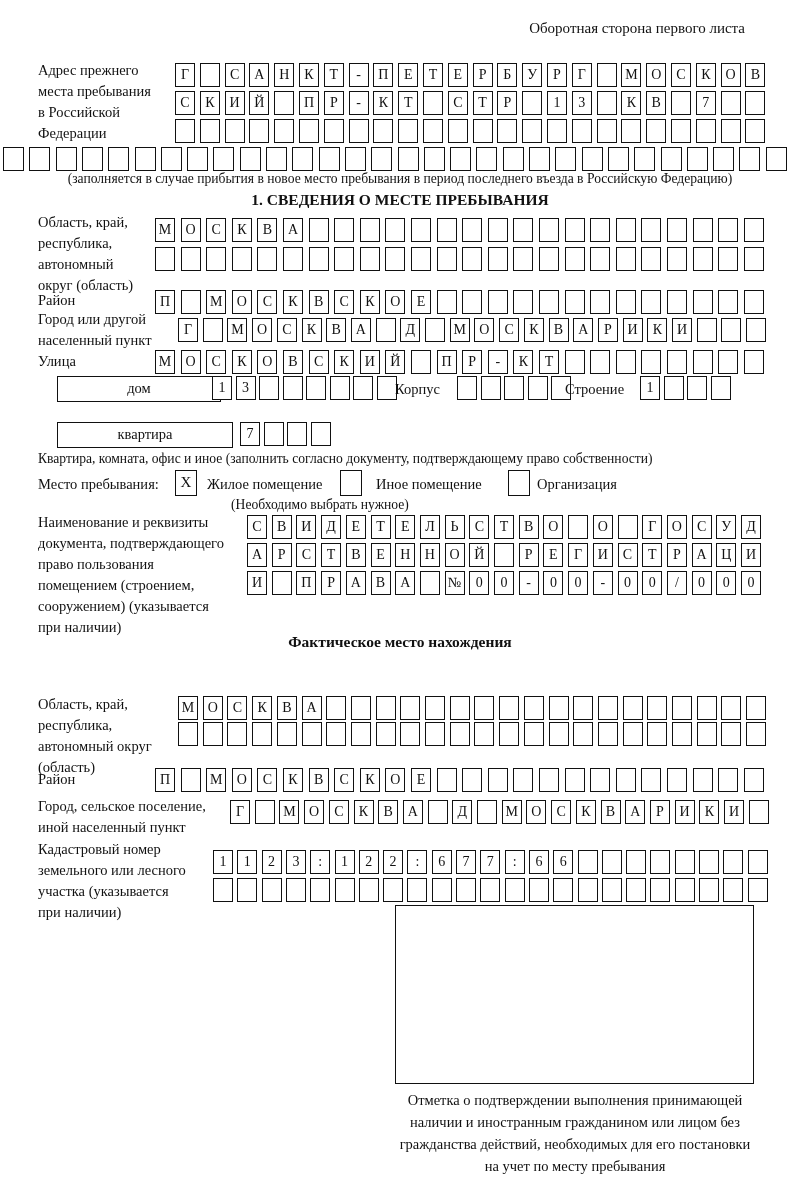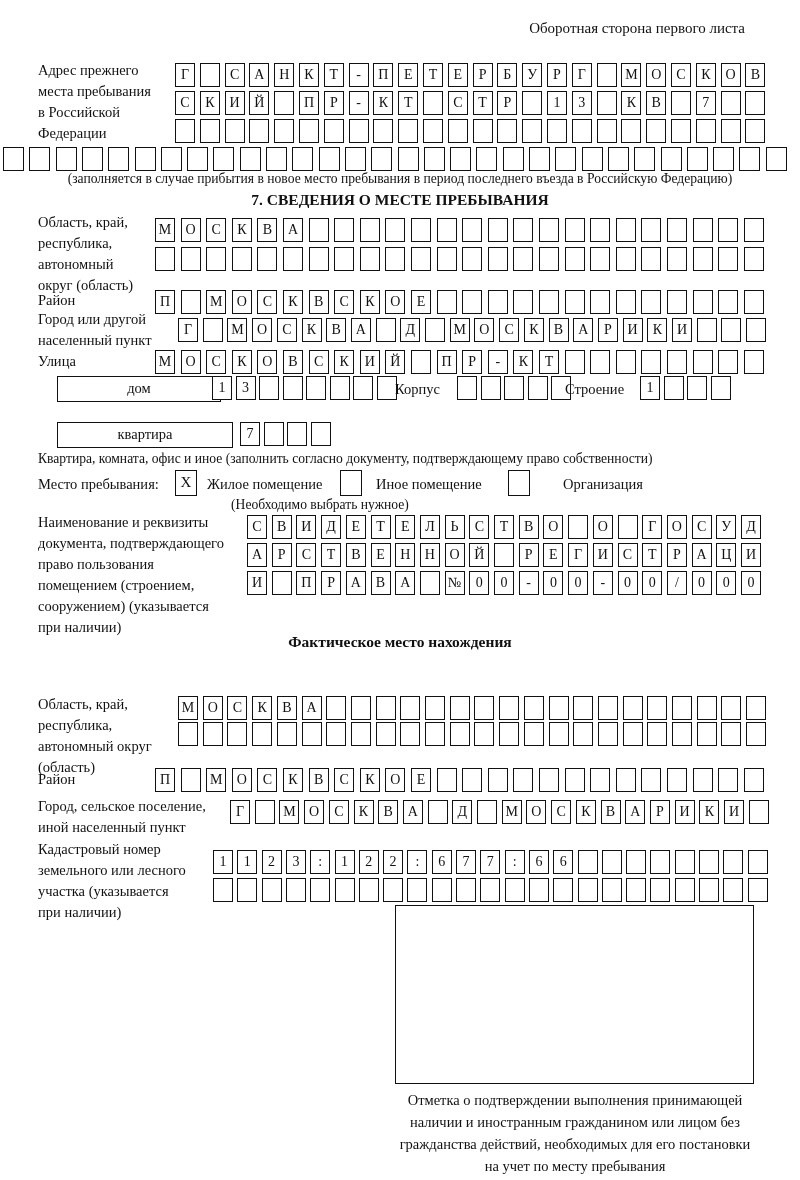--- a/index.html
+++ b/index.html
@@ -137,21 +137,21 @@
       <div class="cell" style="left: 604.9px; width: 21px;"></div>
       <div class="cell" style="left: 631.2px; width: 21px;"></div>
       <div class="cell" style="left: 657.5px; width: 21px;"></div>
       <div class="cell" style="left: 683.8px; width: 21px;"></div>
       <div class="cell" style="left: 710.1px; width: 21px;"></div>
       <div class="cell" style="left: 736.4px; width: 21px;"></div>
       <div class="cell" style="left: 762.7px; width: 21px;"></div>
     </div>
   <div class="caption center" style="left:0;top:170px;width:800px;">(заполняется в случае прибытия в новое место пребывания в период последнего въезда в Российскую Федерацию)</div>
 
-  <div class="sec-title" style="top:191px;">7. СВЕДЕНИЯ О МЕСТЕ ПРЕБЫВАНИЯ</div>
+  <div class="sec-title" style="top:191px;">1. СВЕДЕНИЯ О МЕСТЕ ПРЕБЫВАНИЯ</div>
 
   <div class="lbl" style="left:38px;top:212px;">Область, край,
 республика,
 автономный
 округ (область)</div>
   <div class="grid" style="left: 155px; top: 218px;">
       <div class="cell" style="left: 0px;">М</div>
       <div class="cell" style="left: 25.6px;">О</div>
       <div class="cell" style="left: 51.2px;">С</div>
       <div class="cell" style="left: 76.8px;">К</div>
@@ -323,21 +323,21 @@
       <div class="cell" style="left: 70.5px;"></div>
     </div>
   <div class="caption" style="left:38px;top:450px;width:740px;">Квартира, комната, офис и иное (заполнить согласно документу, подтверждающему право собственности)</div>
 
   <div class="inline-lbl" style="left:38px;top:474px;">Место пребывания:</div>
   <div class="cb" style="left:175px;top:470px;"><span>X</span></div>
   <div class="inline-lbl" style="left:207px;top:474px;">Жилое помещение</div>
   <div class="cb" style="left:340px;top:470px;"><span></span></div>
   <div class="inline-lbl" style="left:376px;top:474px;">Иное помещение</div>
   <div class="cb" style="left:508px;top:470px;"><span></span></div>
-  <div class="inline-lbl" style="left:563px;top:474px;">Организация</div>
+  <div class="inline-lbl" style="left:537px;top:474px;">Организация</div>
   <div class="caption center" style="left:160px;top:496px;width:320px;">(Необходимо выбрать нужное)</div>
 
   <div class="lbl" style="left:38px;top:512px;">Наименование и реквизиты
 документа, подтверждающего
 право пользования
 помещением (строением,
 сооружением) (указывается
 при наличии)</div>
   <div class="grid" style="left: 247px; top: 515px;">
       <div class="cell" style="left: 0px;">С</div>

